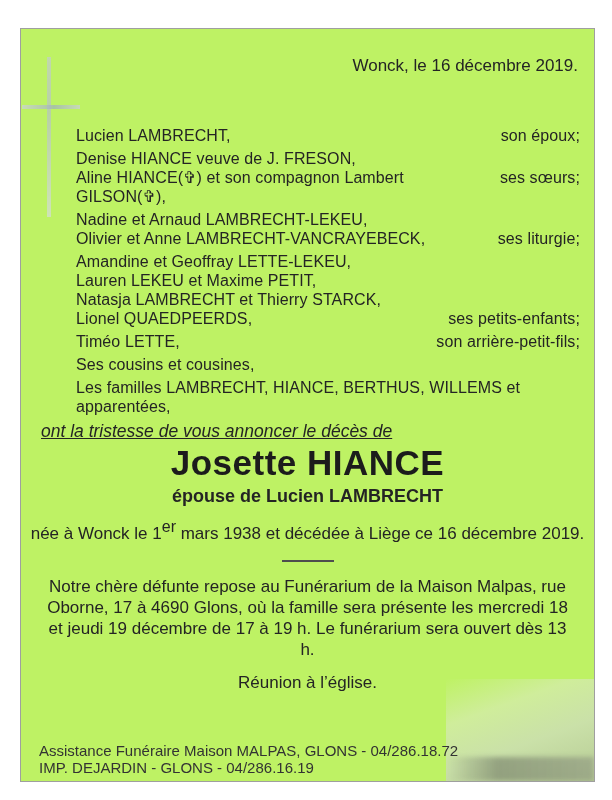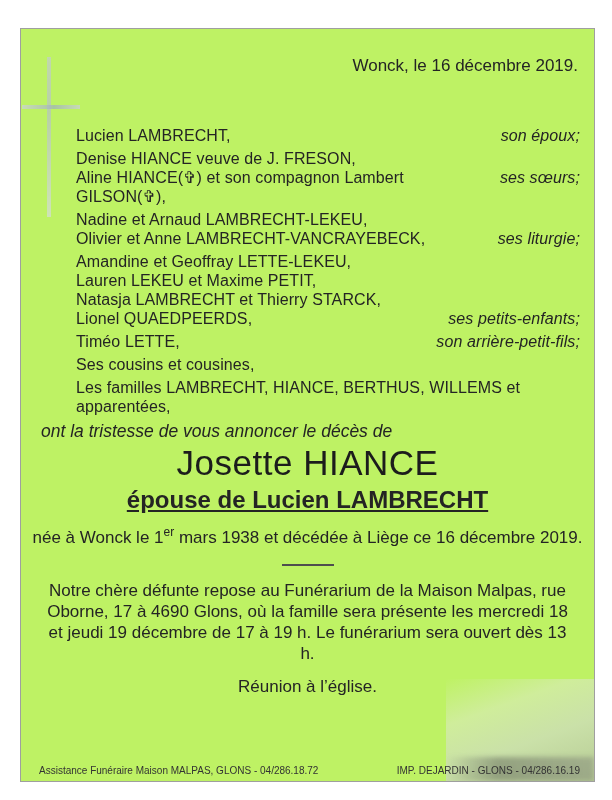--- a/index.html
+++ b/index.html
@@ -65,46 +65,47 @@
     text-align: right;
     margin: 27px 16px 0 0;
     font-size: 17px;
   }
   .family { margin: 50px 14px 0 55px; }
   .group { margin-bottom: 4px; }
   .line {
     display: flex; justify-content: space-between; align-items: baseline;
     font-size: 16px; line-height: 19px; letter-spacing: .1px;
   }
-  .relation { font-style: italic; white-space: nowrap; padding-left: 10px; }
+  .relation { white-space: nowrap; padding-left: 10px; }
   .intro {
     font-style: italic; font-size: 17.5px;
     margin: 5px 0 0 20px;
+    text-decoration: underline;
   }
   .deceased-name {
-    text-align: center; font-size: 35px; font-weight: normal;
+    text-align: center; font-size: 35px; font-weight: bold;
     margin-top: 1px; letter-spacing: .5px; color: #1c1c1c;
   }
-  .spouse-line { text-align: center; font-size: 24px; font-weight: bold; margin-top: 3px; text-decoration: underline; }
+  .spouse-line { text-align: center; font-size: 18px; font-weight: bold; margin-top: 3px; }
   .born-line { text-align: center; font-size: 17px; margin-top: 11px; }
-  .born-line sup { font-size: 12px; }
+  .born-line sup { font-size: 16px; }
   .divider {
     width: 52px; height: 2px; background: #4e4e4e;
     margin: 16px auto 0 auto;
   }
   .para {
     text-align: center; font-size: 17px; line-height: 21px;
     margin: 12px 20px 0 20px;
   }
   .para.funerarium { margin-top: 14px; }
   .bold { font-weight: bold; }
   .footer {
     position: absolute; left: 18px; right: 14px; bottom: 5px;
     display: flex; justify-content: space-between;
-    font-size: 10px; color: #333; z-index: 3;
+    font-size: 15px; color: #333; z-index: 3; flex-direction: column;
   }
 </style>
 </head>
 <body>
 
 <div class="sheet">
 
   <div class="cross-watermark">
     <div class="cross-v"></div>
     <div class="cross-h"></div>

